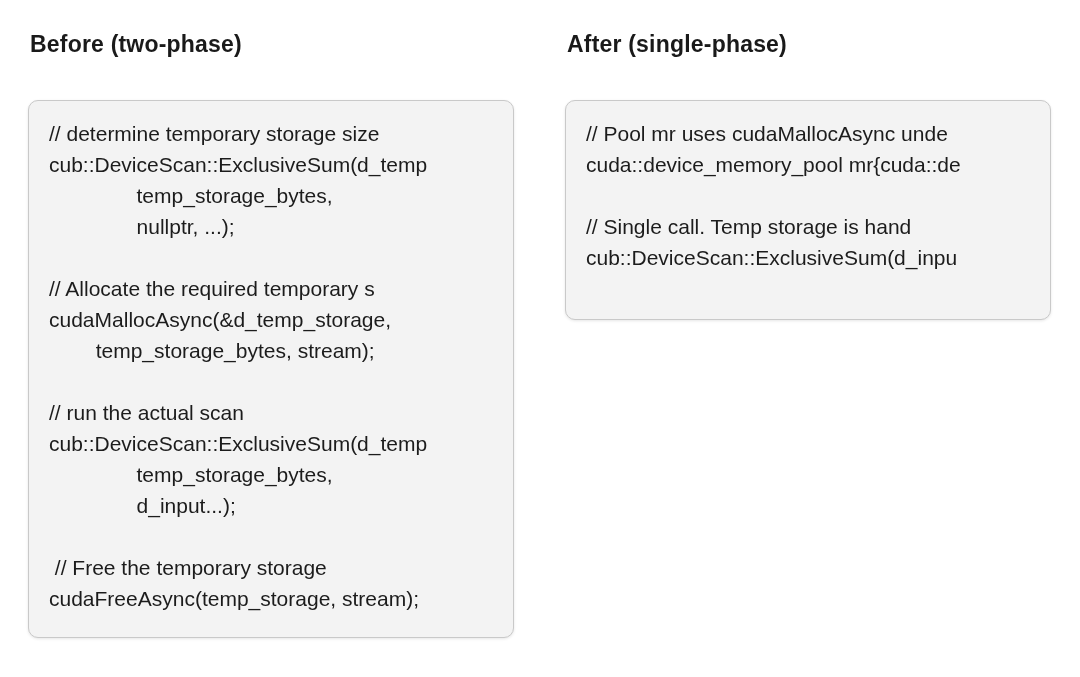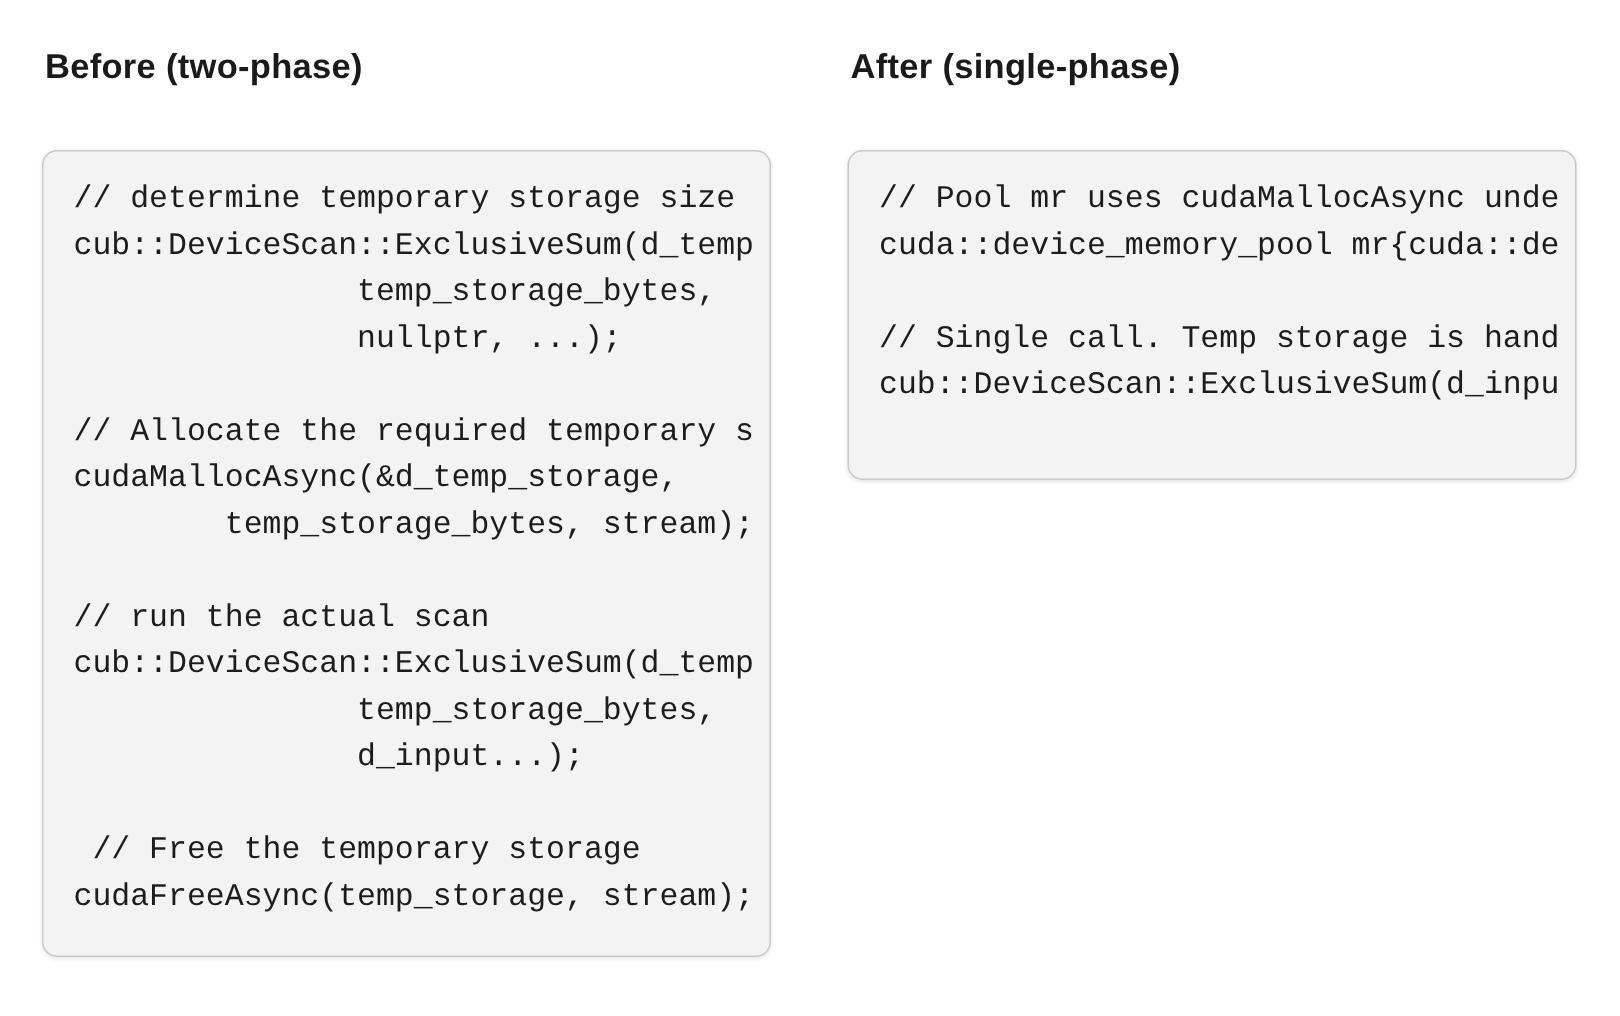--- a/index.html
+++ b/index.html
@@ -37,21 +37,21 @@
     margin: 0;
     padding: 17px 20px;
     background: #f3f3f3;
     border: 1px solid #c9c9c9;
     border-radius: 10px;
     box-shadow: 0 1px 3px rgba(0,0,0,0.10);
     overflow: hidden;
   }
   .codeblock code {
     display: block;
-    font-family: Liberation Mono, monospace;
+    font-family: Liberation Sans, sans-serif;
     font-size: 21px;
     line-height: 31px;
     color: #1c1c1c;
     white-space: pre;
   }
   .codeblock-before {
     left: 28px;
     height: 538px;
   }
   .codeblock-after {

